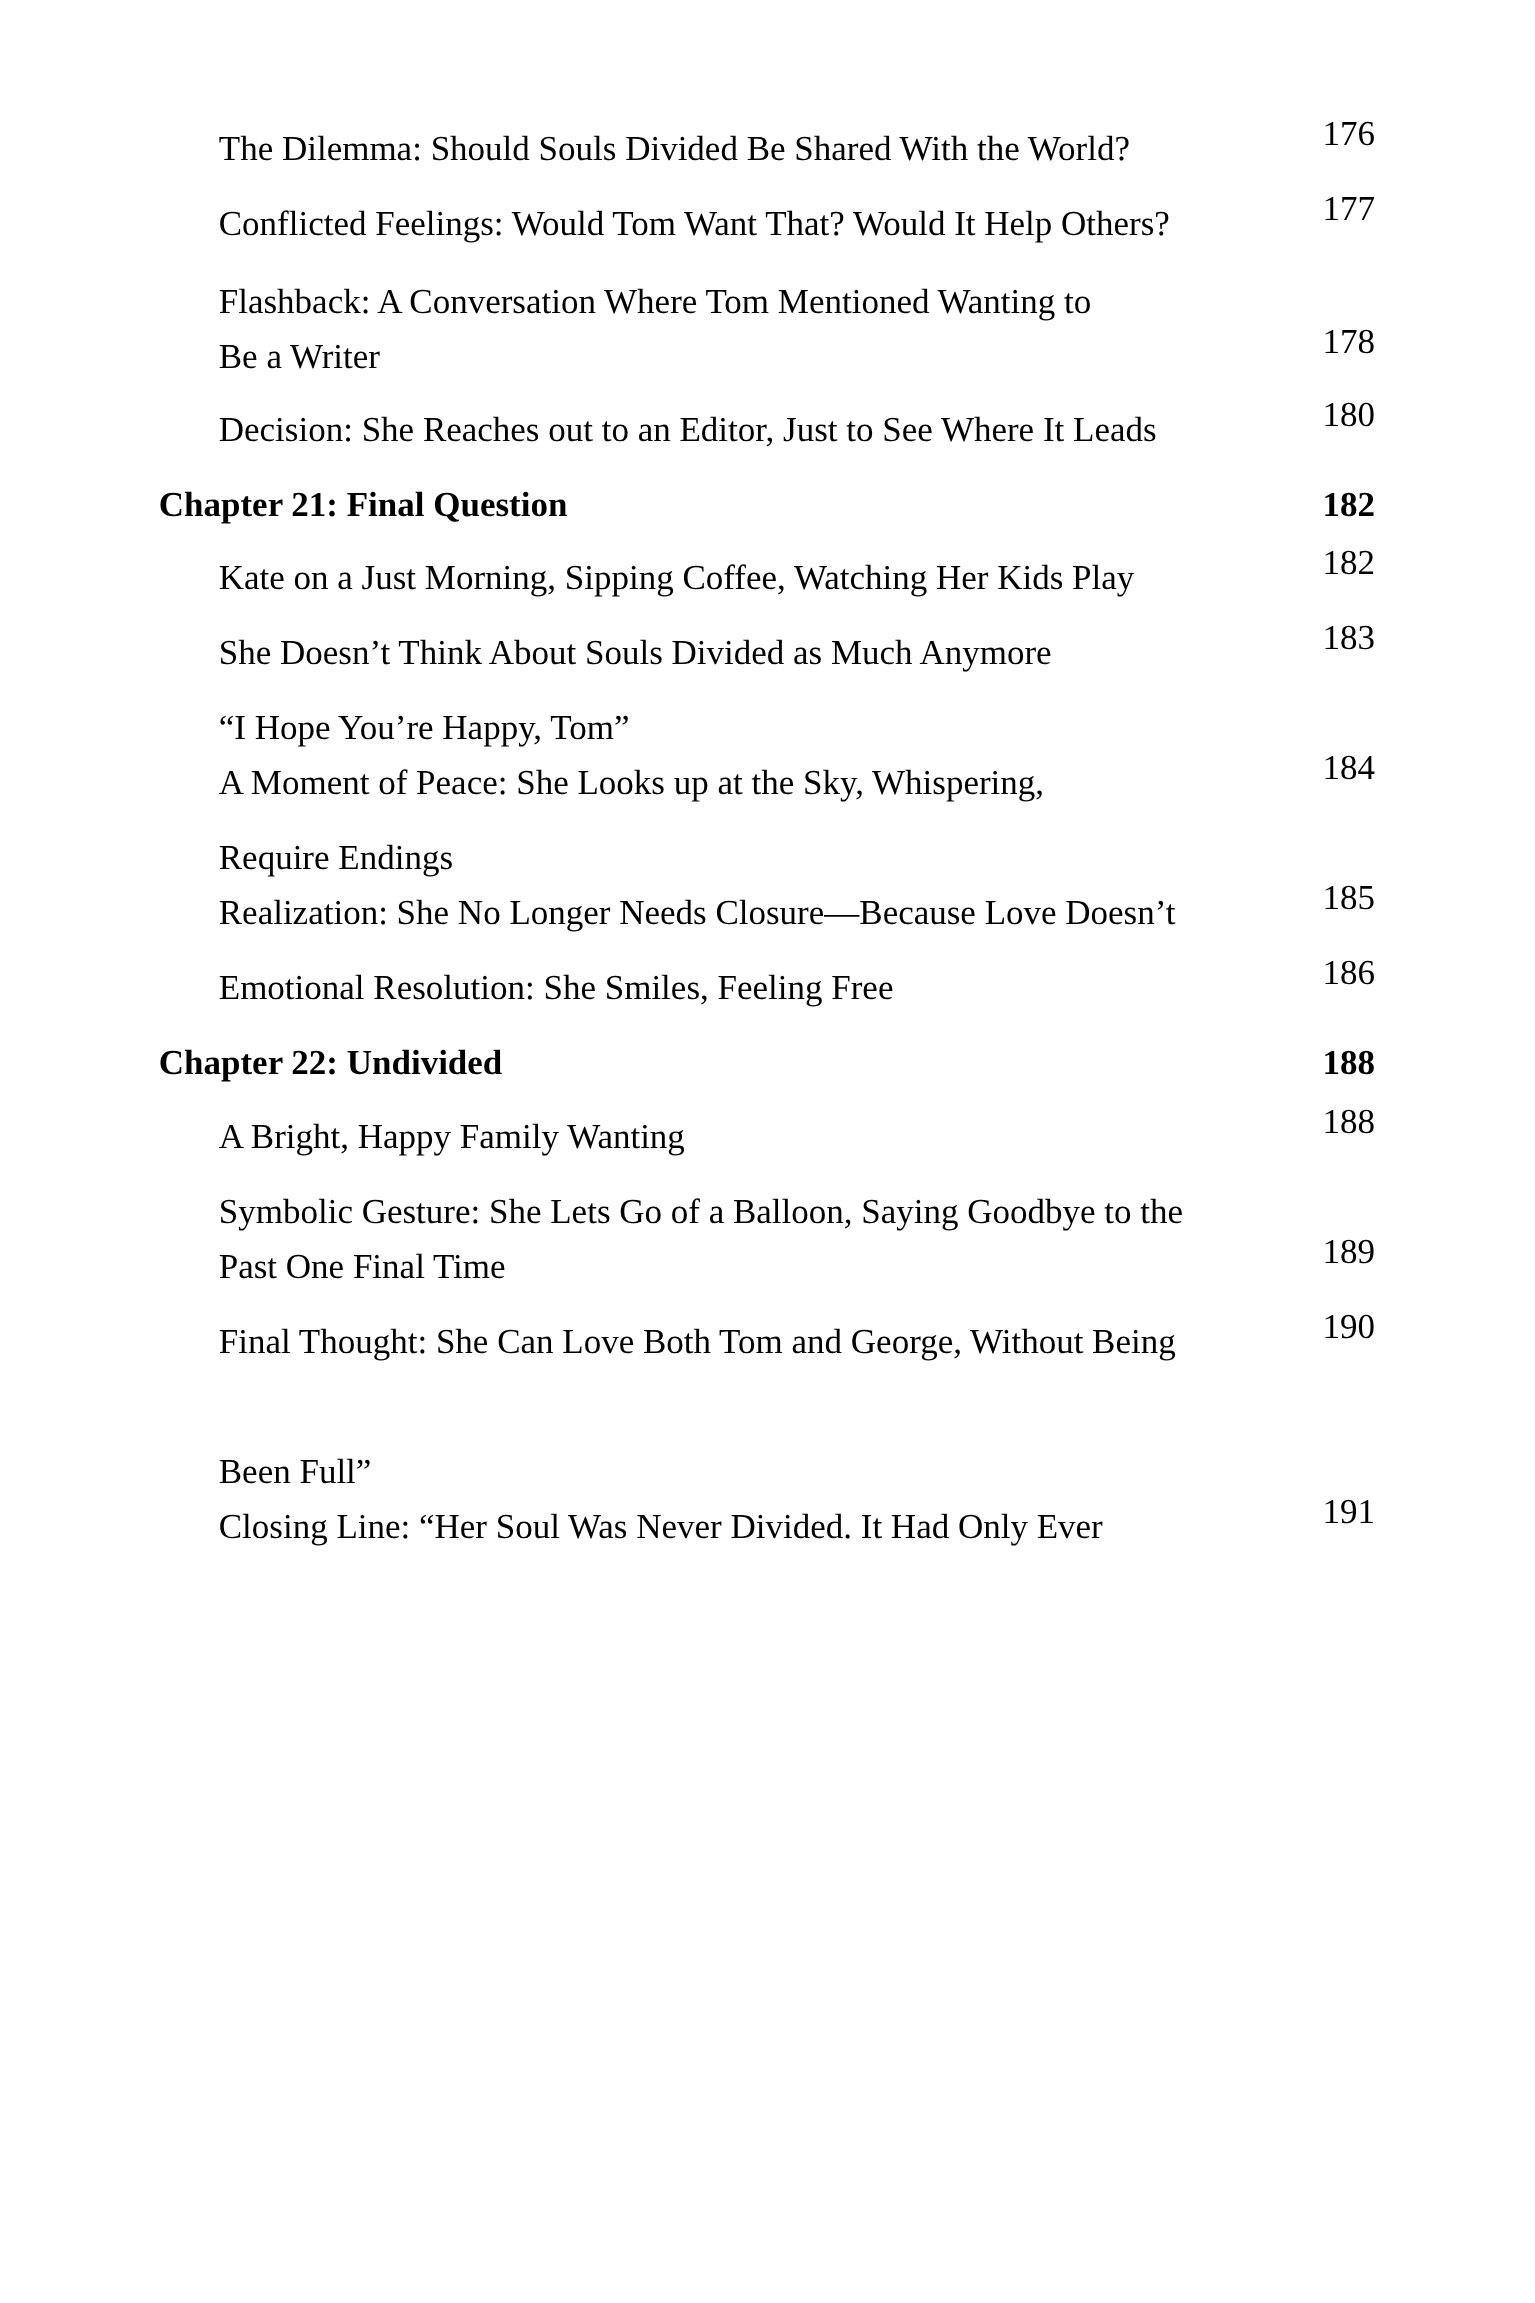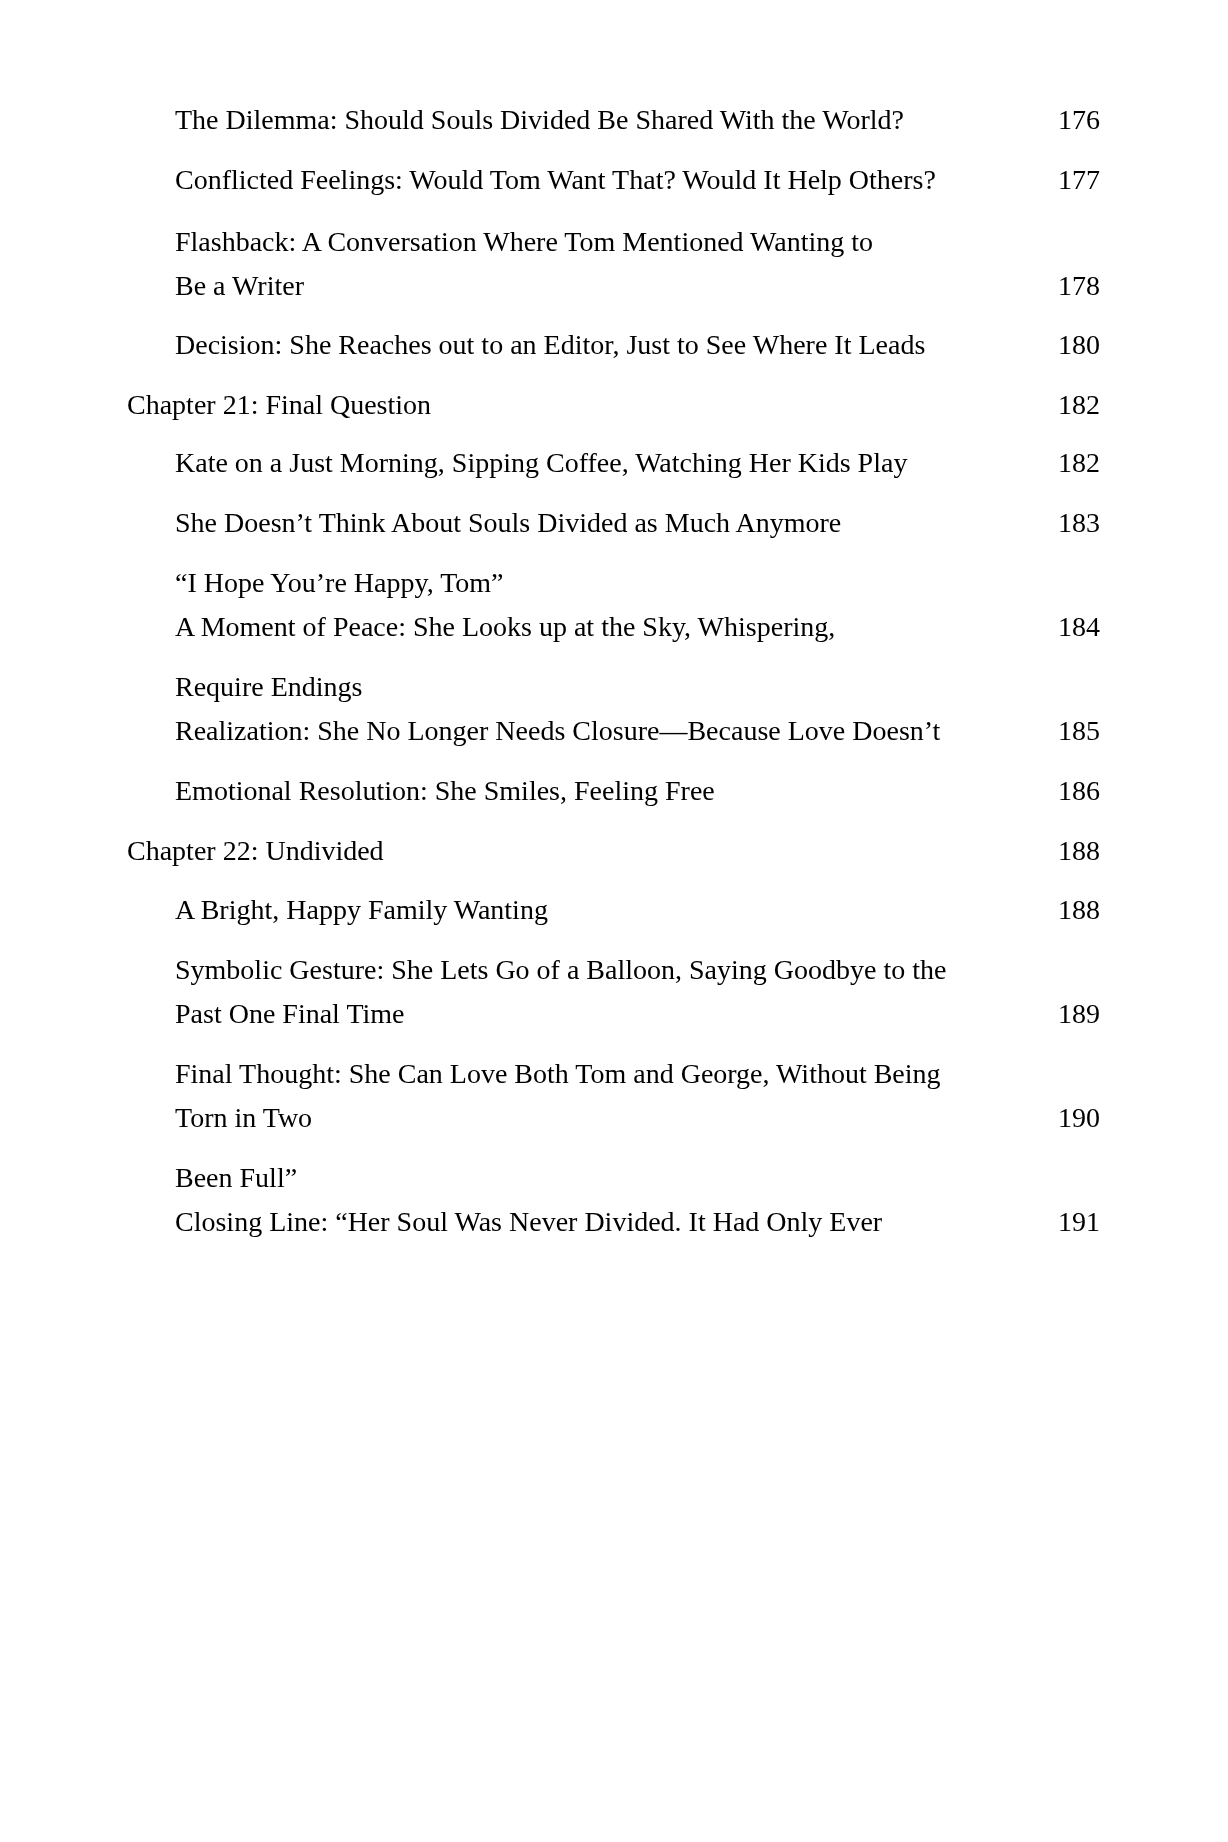--- a/index.html
+++ b/index.html
@@ -28,30 +28,30 @@
     font-size: 28px;
     line-height: 43.5px;
   }
   .entry .title {
     display: block;
     width: 840px;
   }
   .entry .page {
     position: absolute;
     right: 0;
-    bottom: 0;
+    bottom: 12px;
     text-align: left;
   }
   .chapter {
     position: absolute;
     left: 127px;
     width: 973px;
     font-size: 28px;
     line-height: 43.5px;
-    font-weight: normal;
+    font-weight: bold;
     font-style: normal;
   }
   .chapter .page {
     position: absolute;
     right: 0;
     bottom: 0;
   }
 </style>
 </head>
 <body>
@@ -122,21 +122,20 @@
   </div>
 
   <div class="entry" style="top:948px">
     <span class="title">Symbolic Gesture: She Lets Go of a Balloon, Saying Goodbye to the</span>
     <span class="title">Past One Final Time</span>
     <span class="page">189</span>
   </div>
 
   <div class="entry" style="top:1052px">
     <span class="title">Final Thought: She Can Love Both Tom and George, Without Being</span>
-    <span class="title">Torn in Two</span>
     <span class="page">190</span>
   </div>
 
   <div class="entry" style="top:1156px">
     <span class="title">Been Full”</span>
     <span class="title">Closing Line: “Her Soul Was Never Divided. It Had Only Ever</span>
     <span class="page">191</span>
   </div>
 
 </div>

